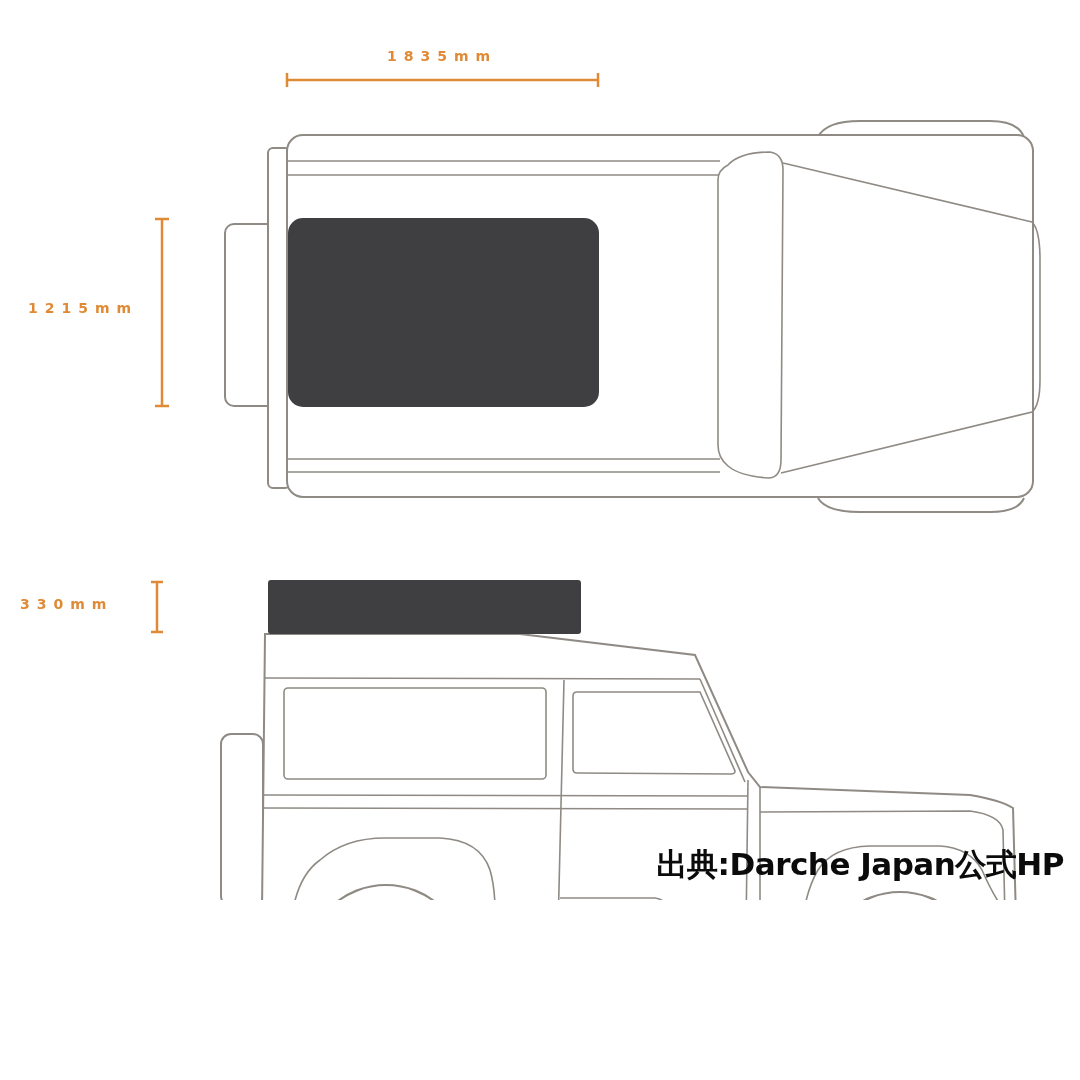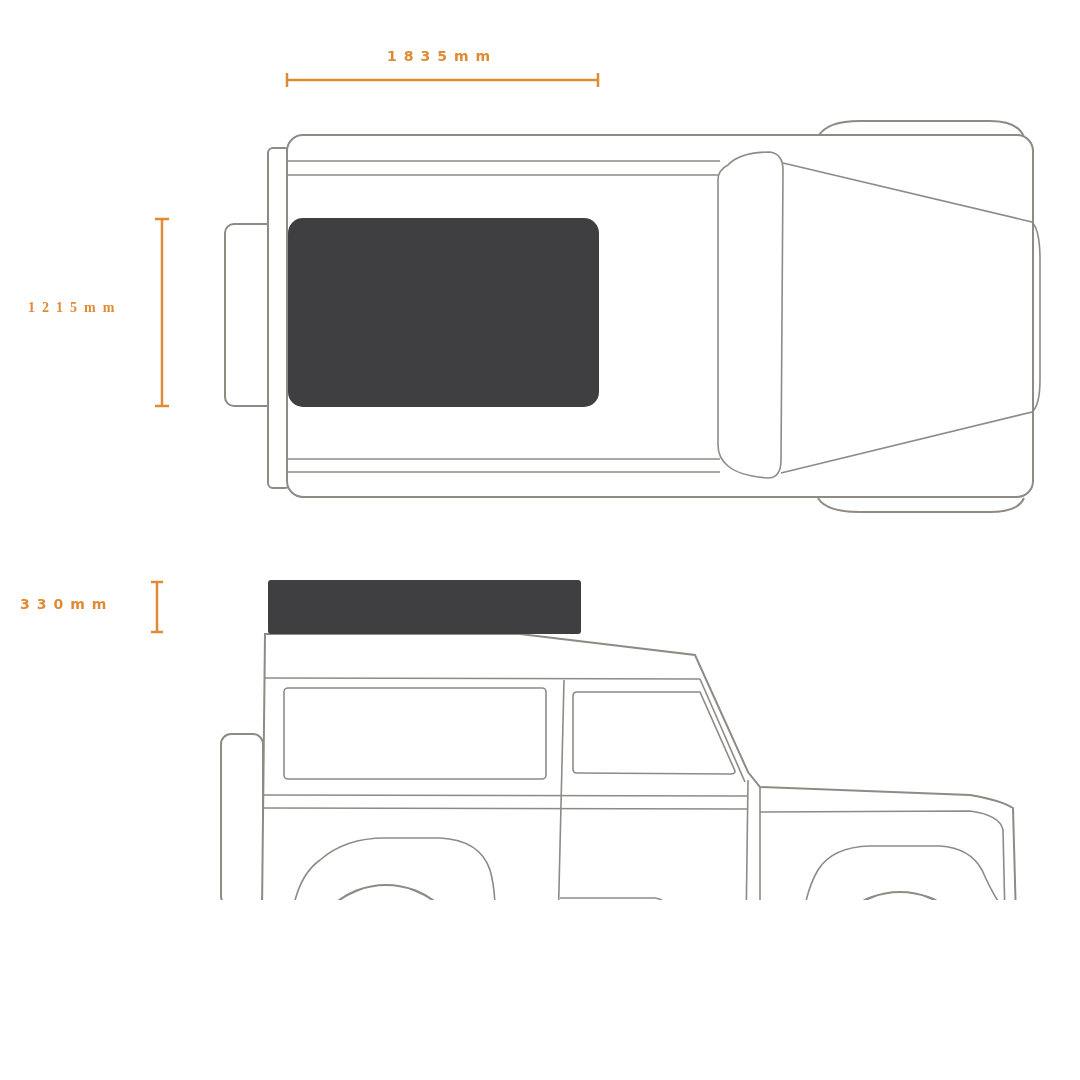--- a/index.html
+++ b/index.html
@@ -107,16 +107,17 @@
       <circle cx="386" cy="965" r="80" stroke-width="2.2"></circle>
       <circle cx="386" cy="965" r="48" stroke-width="1.6"></circle>
       <circle cx="900" cy="972" r="80" stroke-width="2.2"></circle>
       <circle cx="900" cy="972" r="50" stroke-width="1.6"></circle>
     </g>
 
     <rect x="268" y="580" width="313" height="54" rx="3" fill="#3f3e40"></rect>
   </svg>
 
   <div class="dim-label" style="left:387px; top:48px;">1835mm</div>
-  <div class="dim-label" style="left:28px; top:300px;font-family:Liberation Serif, serif;">1215mm</div>
+  <div class="dim-label" style="left:28px; top:300px;">1215mm</div>
   <div class="dim-label" style="left:20px; top:596px;">330mm</div>
 
+  <div class="credit">出典:Darche Japan公式HP</div>
 </div>
 
 </body></html>

